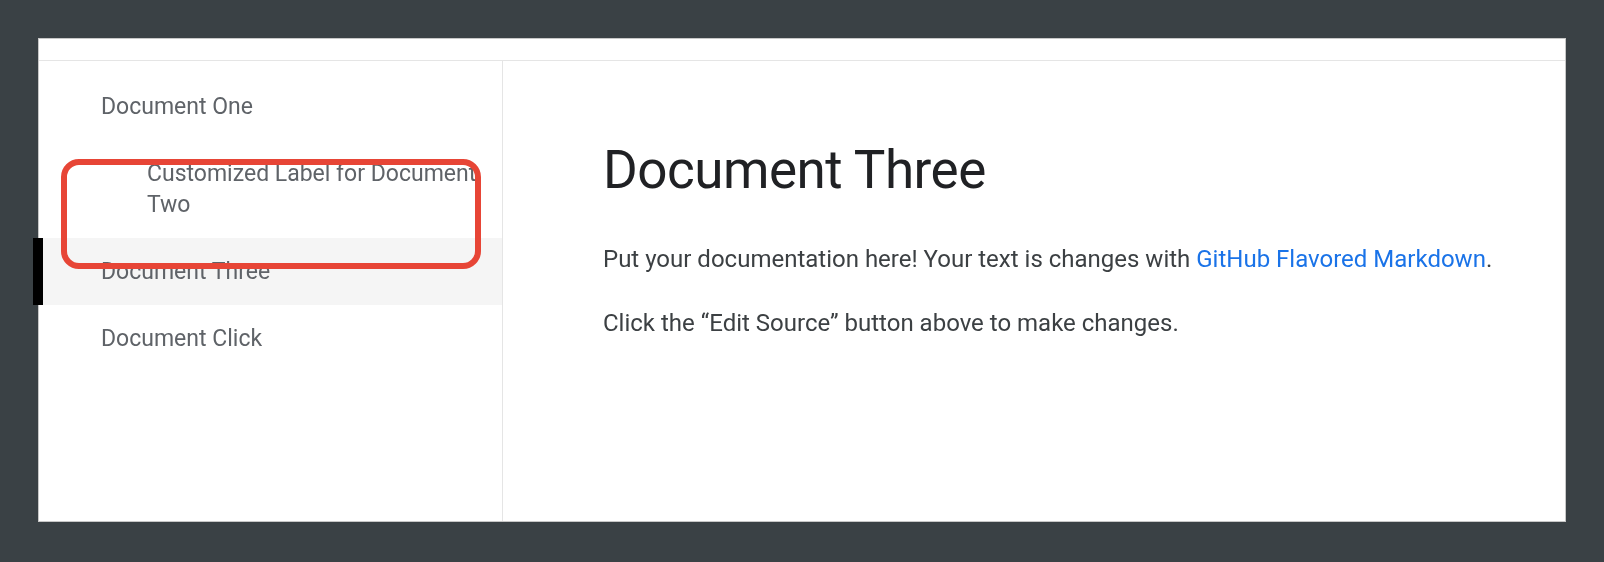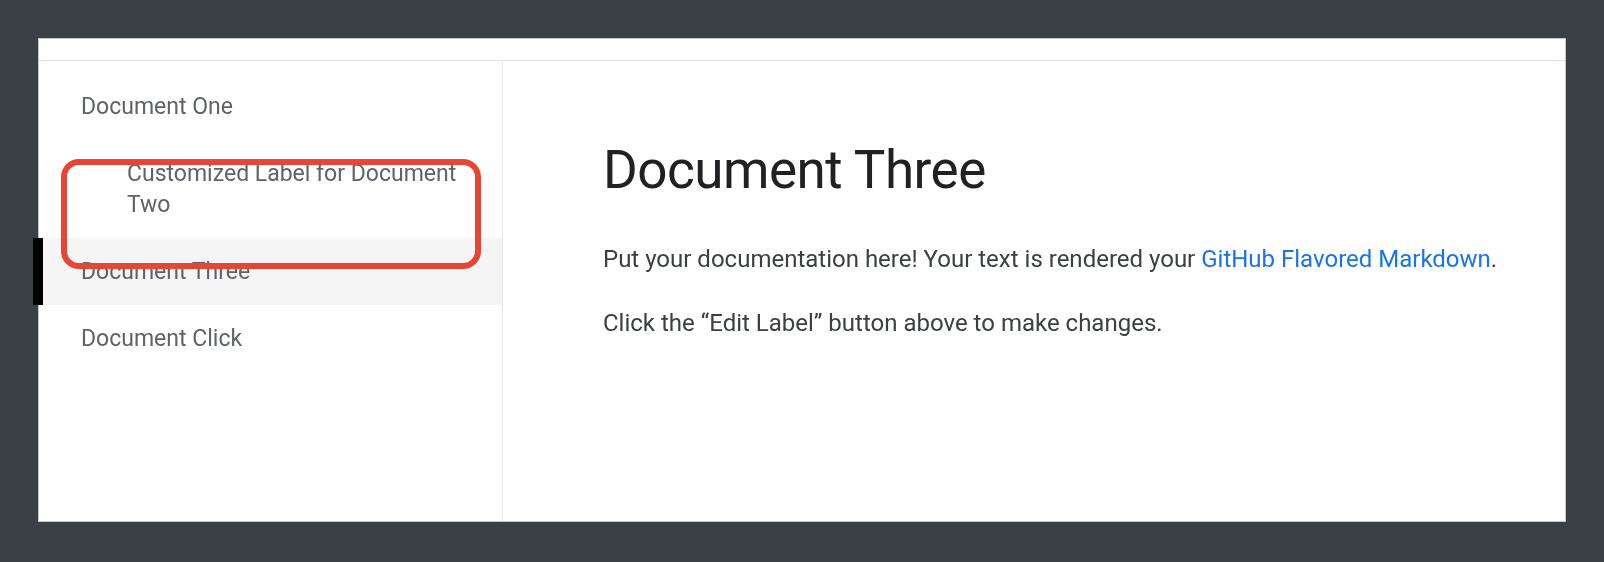--- a/index.html
+++ b/index.html
@@ -26,21 +26,21 @@
       flex: 1;
       min-height: 0;
     }
     .sidebar {
       width: 464px;
       border-right: 1px solid #e5e5e5;
       padding-top: 12px;
       position: relative;
     }
     .nav-item {
-      padding: 18px 24px 18px 42px;
+      padding: 18px 24px 18px 62px;
       font-size: 23px;
       color: #5f6368;
       cursor: pointer;
       line-height: 1.35;
       position: relative;
     }
     .nav-item.active {
       background: #f5f5f5;
     }
     .active-indicator {
@@ -98,18 +98,18 @@
         <span>Document Three</span>
       </div>
       <div class="nav-item">
         <span>Document Click</span>
       </div>
       <div class="highlight-box" style="left:22px; top:98px; width:420px; height:110px;"></div>
     </nav>
     <main class="main">
       <h1 class="page-title">Document Three</h1>
       <p class="body-text">
-        <span>Put your documentation here! Your text is rendered your </span><a class="link">GitHub Flavored Markdown</a><span>.</span>
+        <span>Put your documentation here! Your text is changes with </span><a class="link">GitHub Flavored Markdown</a><span>.</span>
       </p>
-      <p class="body-text">Click the “Edit Label” button above to make changes.</p>
+      <p class="body-text">Click the “Edit Source” button above to make changes.</p>
     </main>
   </div>
 </div>
 
 </body></html>

